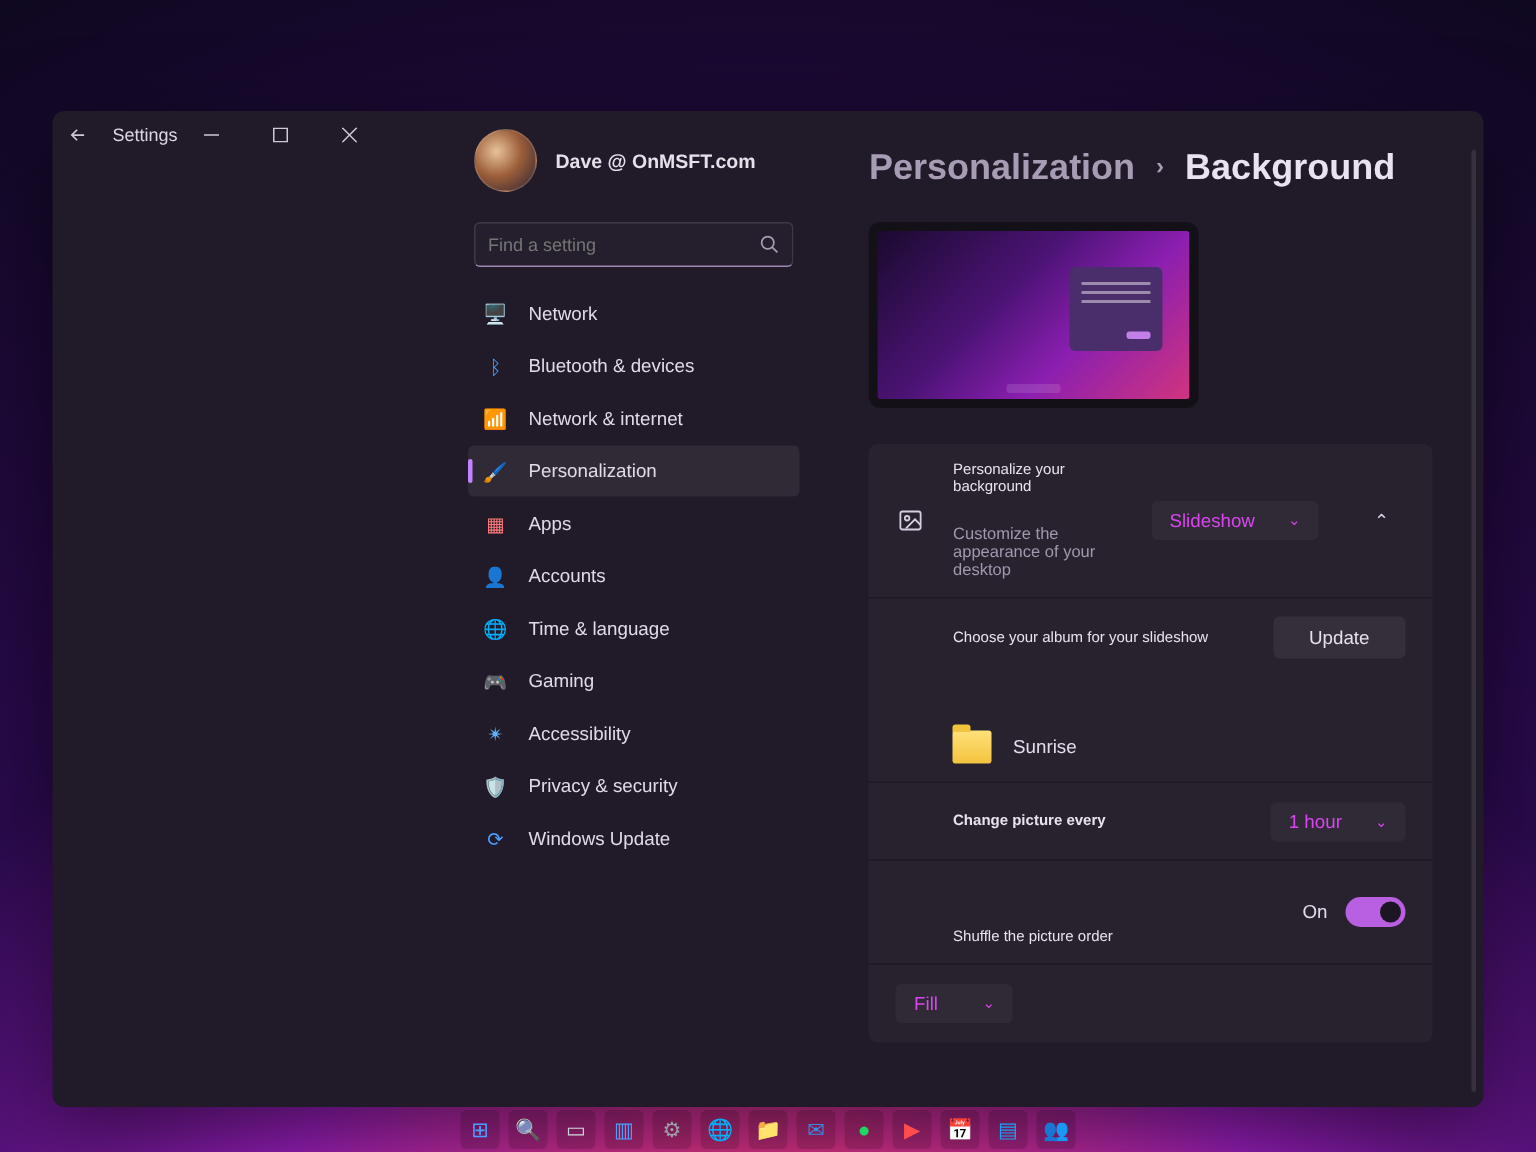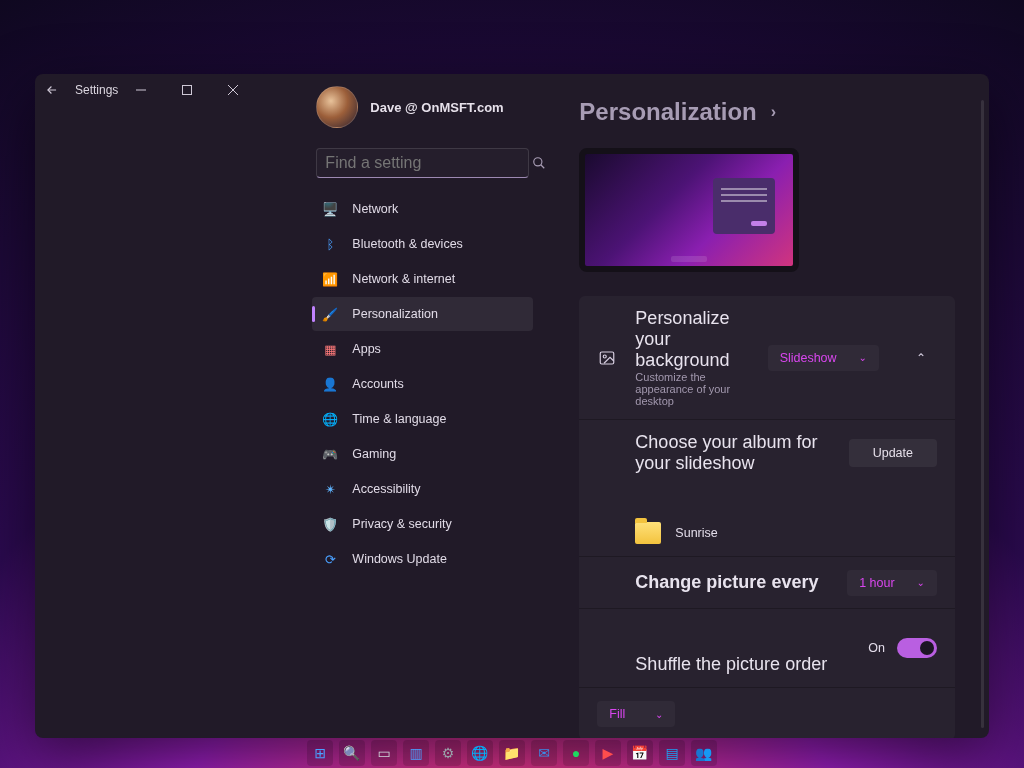--- a/index.html
+++ b/index.html
@@ -61,21 +61,21 @@
     background: rgba(255,255,255,.02);
     border: 1px solid rgba(255,255,255,.12);
     border-bottom: 1px solid #9d89b2;
     border-radius: 4px;
     display: flex; align-items: center;
     padding: 0 8px;
     color: #bfb7c8;
   }
   .search input {
     flex: 1; background: transparent; border: none; outline: none;
-    color: #d8d1df; font-size: 16px;
+    color: #d8d1df; font-size: 12px;
   }
   .search svg { flex-shrink: 0; }
   .navlist { display: flex; flex-direction: column; gap: 1px; padding: 0 4px; }
   .navitem {
     height: 34px;
     display: flex; align-items: center; gap: 14px;
     padding: 0 10px;
     border-radius: 4px;
     color: #e1dbe7;
     font-size: 12.5px;
@@ -140,22 +140,22 @@
   .row {
     display: flex; align-items: center;
     padding: 12px 18px;
     border-bottom: 1px solid rgba(0,0,0,.25);
     min-height: 52px;
     gap: 18px;
   }
   .row:last-child { border-bottom: none; }
   .row .ico { width: 20px; display:flex;justify-content:center; color:#d6cee0;}
   .row .txt { flex: 1; }
-  .row .txt .t1 { font-size: 18px; color:#e8e3ee;}
-  .row .txt .t2 { font-size: 11px; color:#a298ae; margin-top:0;}
+  .row .txt .t1 { font-size: 10px; color:#e8e3ee;}
+  .row .txt .t2 { font-size: 11px; color:#a298ae; margin-top:20px;}
   .dropdown {
     display:flex;align-items:center;gap:22px;
     background: rgba(255,255,255,.04);
     padding: 6px 12px;
     border-radius:4px;
     font-size:12.5px; color:#d946ef;
     cursor:pointer;
     min-width: 78px;
     justify-content: space-between;
   }
@@ -301,20 +301,21 @@
           </div>
         </div>
     </div>
 
     <div class="content">
       <div class="scrollind"></div>
 
       <div class="breadcrumb">
         <span class="muted">Personalization</span>
         <span class="chev">›</span>
+        <span>Background</span>
       </div>
 
       <div class="preview">
         <div class="mockwin"></div>
         <div class="mockbar"></div>
       </div>
 
       <div class="card">
 
         <div class="row">

